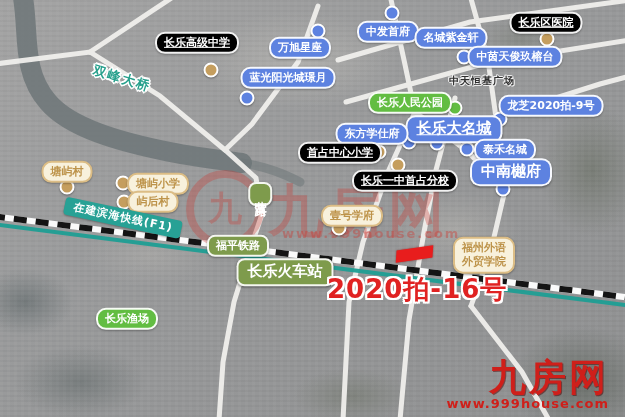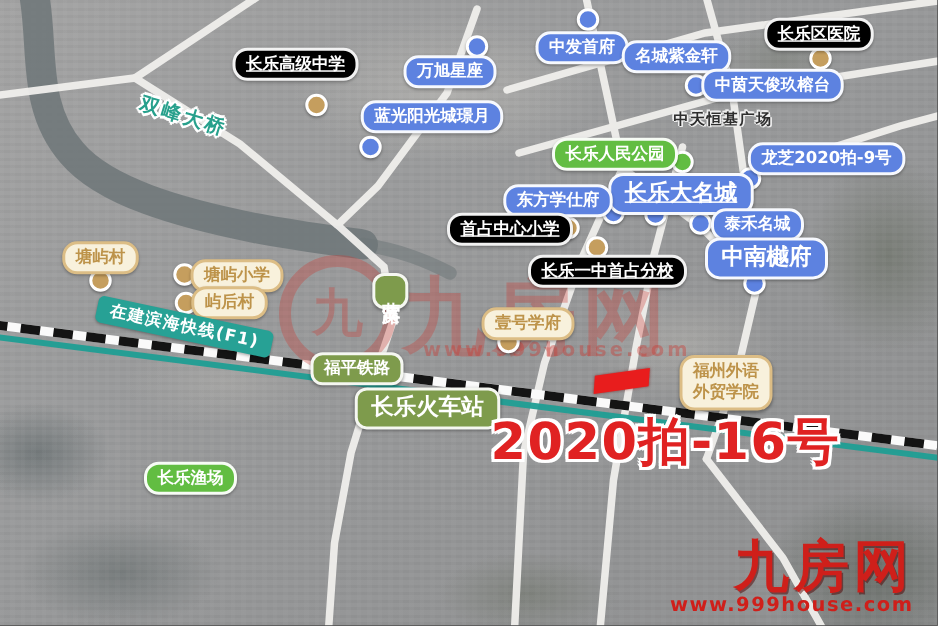--- a/index.html
+++ b/index.html
@@ -38,21 +38,21 @@
   .t-bridge{background:none;box-shadow:none;border:none;color:#27a08c;font-size:13px;letter-spacing:2px;
     text-shadow:-2px 0 #fff,2px 0 #fff,0 -2px #fff,0 2px #fff,-1px -1px #fff,1px 1px #fff,1px -1px #fff,-1px 1px #fff;}
   .t-plain{background:none;box-shadow:none;border:none;color:#2e2e2e;font-size:10px;letter-spacing:1px;
     text-shadow:-1px 0 #eee,1px 0 #eee,0 -1px #eee,0 1px #eee,1px 1px #eee,-1px -1px #eee;}
   .dot{position:absolute;width:11px;height:11px;border-radius:50%;border:2px solid #fff;
     transform:translate(-50%,-50%);box-shadow:0 1px 2px rgba(0,0,0,.35);z-index:25;}
   .dot-blue{background:#5d82e0;} .dot-tan{background:#c59e5e;} .dot-green{background:#62bd42;}
   
   .parcel{position:absolute;left:396px;top:248px;width:37px;height:12px;background:#e81d1d;
     transform:rotate(-8deg) skewX(-12deg);z-index:35;box-shadow:0 0 2px rgba(120,0,0,.6);}
-  .highlight{position:absolute;left:327px;top:272px;color:#e02222;font-size:34px;font-weight:900;
+  .highlight{position:absolute;left:327px;top:272px;color:#e02222;font-size:26px;font-weight:900;
     letter-spacing:1px;z-index:40;font-family:"DejaVu Sans",sans-serif;
     text-shadow:-2px 0 #fff,2px 0 #fff,0 -2px #fff,0 2px #fff,-2px -2px #fff,2px 2px #fff,2px -2px #fff,-2px 2px #fff;}
   
   .wm{position:absolute;color:#cc3a33;z-index:20;pointer-events:none;}
   .wm-circle{left:186px;top:170px;width:62px;height:62px;border:8px solid #cc3a33;border-radius:50%;
     opacity:.32;display:flex;align-items:center;justify-content:center;font-size:34px;font-weight:900;}
   .wm-brand{left:268px;top:174px;font-size:56px;font-weight:900;opacity:.32;letter-spacing:4px;}
   .wm-url{left:282px;top:226px;font-size:13px;font-weight:bold;opacity:.4;letter-spacing:2px;}
   
   .logo{position:absolute;right:16px;bottom:6px;text-align:right;color:#cf1f1a;z-index:45;}

